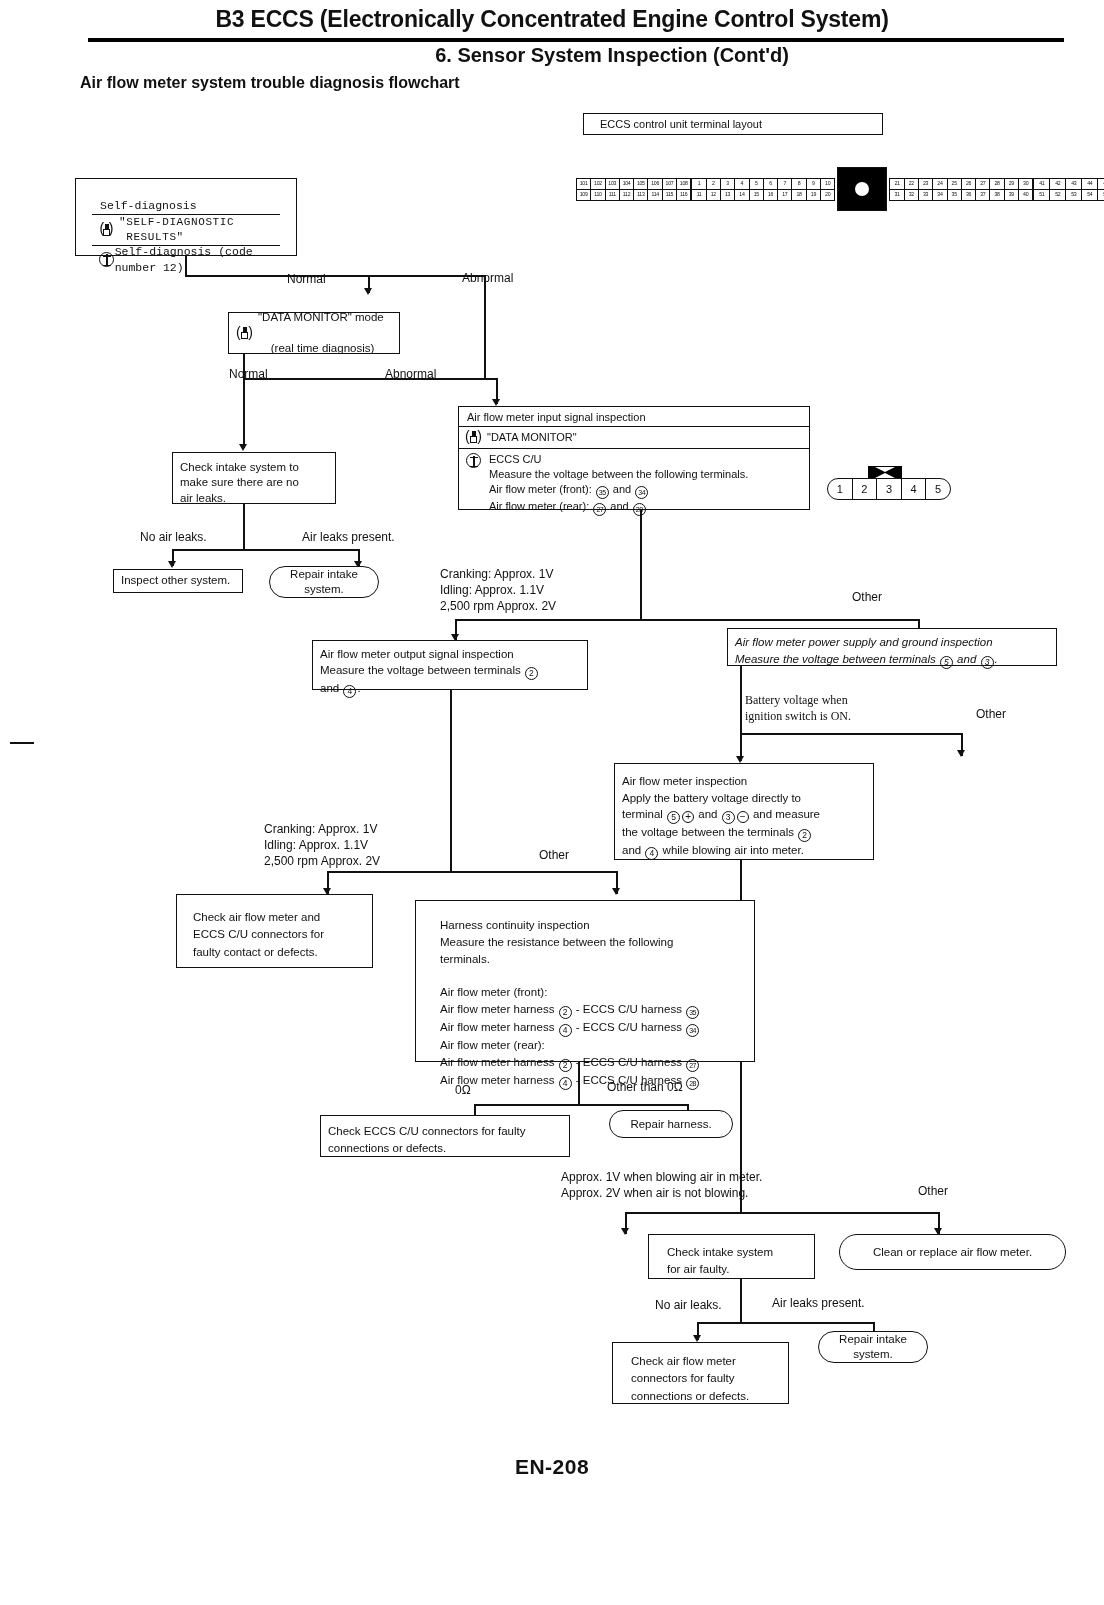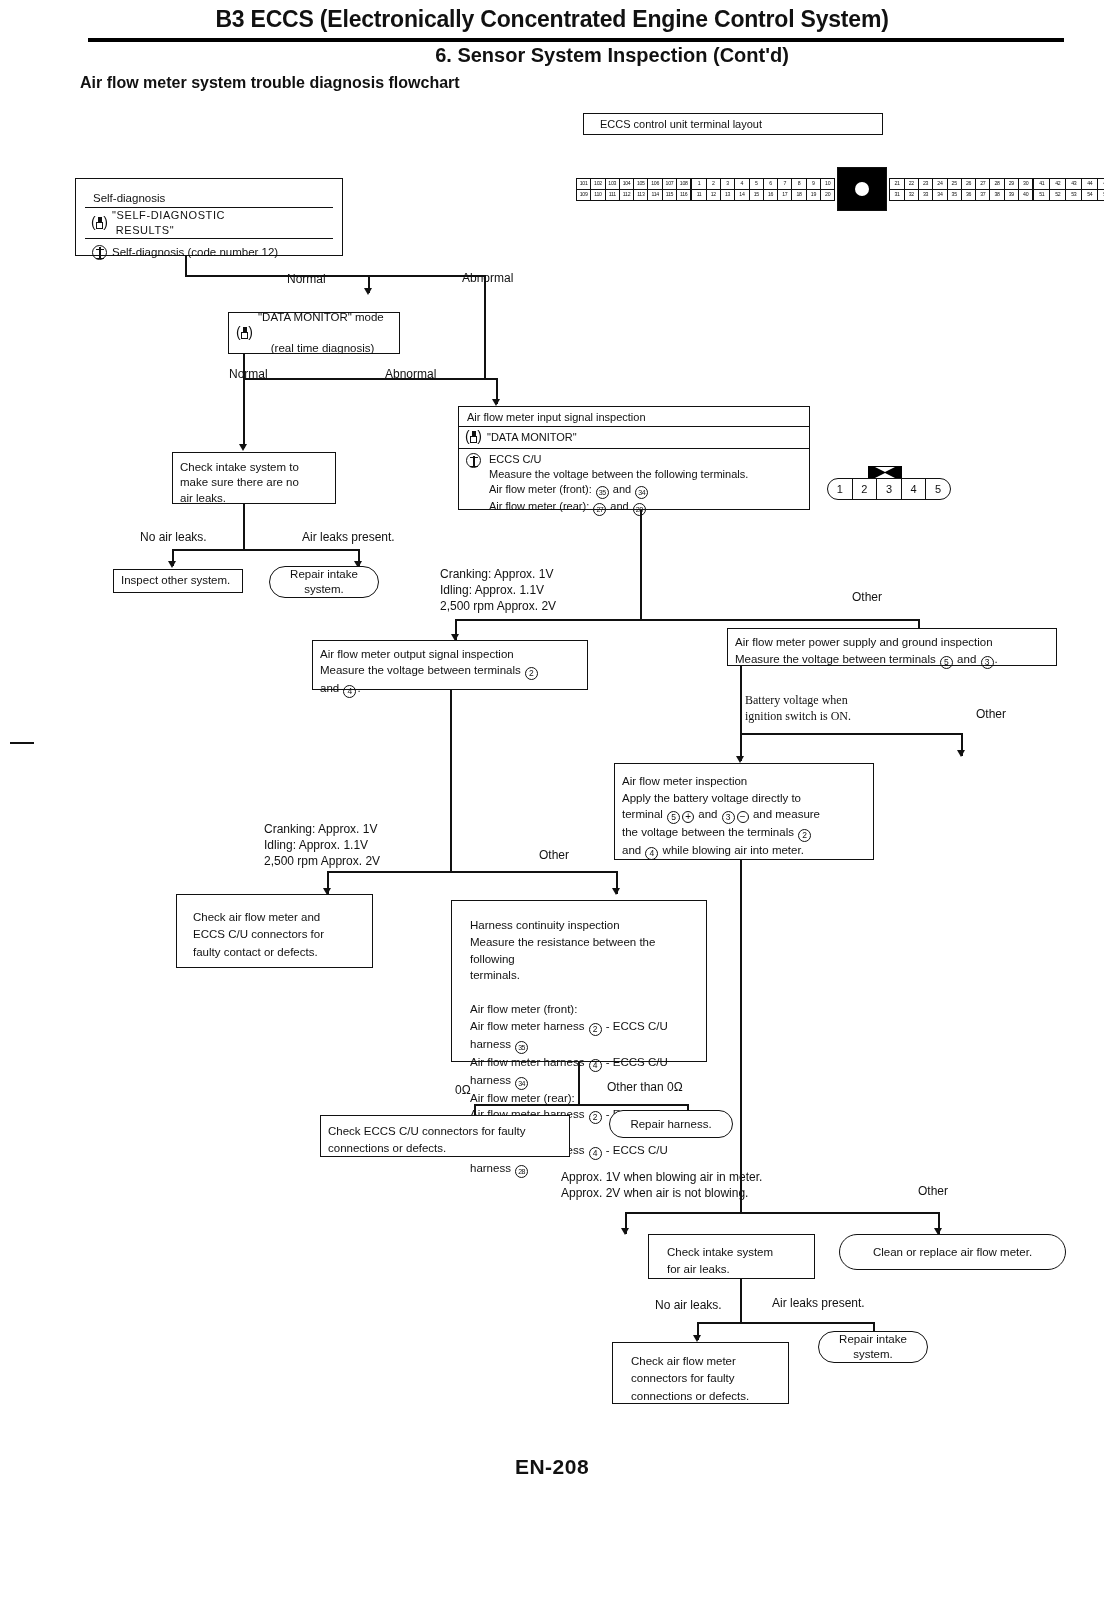--- a/index.html
+++ b/index.html
@@ -246,21 +246,21 @@
 
   <div id="conn5-tab"></div>
   <div id="conn5">
       <div class="p">1</div>
       <div class="p">2</div>
       <div class="p">3</div>
       <div class="p">4</div>
       <div class="p">5</div>
     </div>
 
-  <div class="box" style="left:75px;top:178px;width:268px;height:78px;padding:9px;">
+  <div class="box" style="left:75px;top:178px;width:222px;height:78px;padding:16px;font-family:Liberation Mono, monospace;">
     <div style="border-bottom:1.5px solid #111;padding:3px 8px;height:20px;box-sizing:border-box;">Self-diagnosis</div>
     <div style="border-bottom:1.5px solid #111;padding:2px 6px;height:31px;box-sizing:border-box;display:flex;align-items:center;gap:4px;">
       <span class="ic">
         <span class="par">(</span>
           <span class="bdy"></span>
           <span class="par2">)</span>
         </span>
       <span style="white-space:pre;letter-spacing:.6px;font-size:11px;">"SELF-DIAGNOSTIC
  RESULTS"</span>
     </div>
@@ -361,21 +361,21 @@
   <div class="ln h" style="left:327px;top:871px;width:290px;"></div>
   <div class="ln v" style="left:327px;top:871px;height:23px;"></div>
   <div class="arrow" style="left:322.5px;top:888px;"></div>
   <div class="ln v" style="left:616px;top:871px;height:23px;"></div>
   <div class="arrow" style="left:611.5px;top:888px;"></div>
   <div class="lbl" style="left:264px;top:821px;">Cranking: Approx. 1V
 Idling: Approx. 1.1V
 2,500 rpm Approx. 2V</div>
   <div class="lbl" style="left:539px;top:847px;">Other</div>
 
-  <div class="box" style="left:727px;top:628px;width:330px;height:38px;padding-top:5px;line-height:1.45;">
+  <div class="box" style="left:727px;top:628px;width:330px;height:38px;padding-top:5px;line-height:1.45;font-style:italic;">
     <span>Air flow meter power supply and ground inspection</span><br>
     <span>Measure the voltage between terminals </span><span class="cn">5</span><span> and </span><span class="cn">3</span><span>.</span>
   </div>
 
   <div class="ln v" style="left:740px;top:666px;height:95px;"></div>
   <div class="ln h" style="left:740px;top:733px;width:222px;"></div>
   <div class="ln v" style="left:961px;top:733px;height:23px;"></div>
   <div class="arrow" style="left:956.5px;top:750px;"></div>
   <div class="arrow" style="left:735.5px;top:756px;"></div>
   <div class="lbl" style="left:745px;top:692px;font-family:Liberation Serif, serif;">Battery voltage when
@@ -389,21 +389,21 @@
     <span>terminal </span><span class="cn">5</span><span class="sym">+</span><span> and </span><span class="cn">3</span><span class="sym">−</span><span> and measure</span><br>
     <span>the voltage between the terminals </span><span class="cn">2</span><br>
     <span>and </span><span class="cn">4</span><span> while blowing air into meter.</span>
   </div>
   <div class="ln v" style="left:740px;top:860px;height:352px;"></div>
 
   <div class="box" style="left:176px;top:894px;width:197px;height:74px;padding-top:14px;padding-left:16px;white-space:pre;line-height:1.5;">Check air flow meter and
 ECCS C/U connectors for
 faulty contact or defects.</div>
 
-  <div class="box" style="left:415px;top:900px;width:256px;height:162px;padding:16px 18px;line-height:1.46;margin-left:36px;">
+  <div class="box" style="left:415px;top:900px;width:340px;height:162px;padding:16px 24px;line-height:1.46;">
     <span>Harness continuity inspection</span><br>
     <span>Measure the resistance between the following</span><br>
     <span>terminals.</span><br>
     <span style="display:inline-block;height:3px;"></span><br>
     <span>Air flow meter (front):</span><br>
     <span>Air flow meter harness </span><span class="cn">2</span><span> - ECCS C/U harness </span><span class="cn sm">35</span><br>
     <span>Air flow meter harness </span><span class="cn">4</span><span> - ECCS C/U harness </span><span class="cn sm">34</span><br>
     <span>Air flow meter (rear):</span><br>
     <span>Air flow meter harness </span><span class="cn">2</span><span> - ECCS C/U harness </span><span class="cn sm">27</span><br>
     <span>Air flow meter harness </span><span class="cn">4</span><span> - ECCS C/U harness </span><span class="cn sm">28</span>
@@ -425,21 +425,21 @@
   <div class="ln h" style="left:625px;top:1212px;width:315px;"></div>
   <div class="ln v" style="left:625px;top:1212px;height:22px;"></div>
   <div class="arrow" style="left:620.5px;top:1228px;"></div>
   <div class="ln v" style="left:938px;top:1212px;height:22px;"></div>
   <div class="arrow" style="left:933.5px;top:1228px;"></div>
   <div class="lbl" style="left:561px;top:1169px;">Approx. 1V when blowing air in meter.
 Approx. 2V when air is not blowing.</div>
   <div class="lbl" style="left:918px;top:1183px;">Other</div>
 
   <div class="box" style="left:648px;top:1234px;width:167px;height:45px;padding-top:9px;padding-left:18px;white-space:pre;line-height:1.5;">Check intake system
-for air leaks.</div>
+for air faulty.</div>
   <div class="pill" style="left:839px;top:1234px;width:227px;height:36px;">Clean or replace air flow meter.</div>
 
   <div class="ln v" style="left:740px;top:1279px;height:44px;"></div>
   <div class="ln h" style="left:697px;top:1322px;width:177px;"></div>
   <div class="ln v" style="left:697px;top:1322px;height:18px;"></div>
   <div class="arrow" style="left:692.5px;top:1335px;"></div>
   <div class="ln v" style="left:873px;top:1322px;height:18px;"></div>
   <div class="arrow" style="left:868.5px;top:1335px;"></div>
   <div class="lbl" style="left:655px;top:1297px;">No air leaks.</div>
   <div class="lbl" style="left:772px;top:1295px;">Air leaks present.</div>

